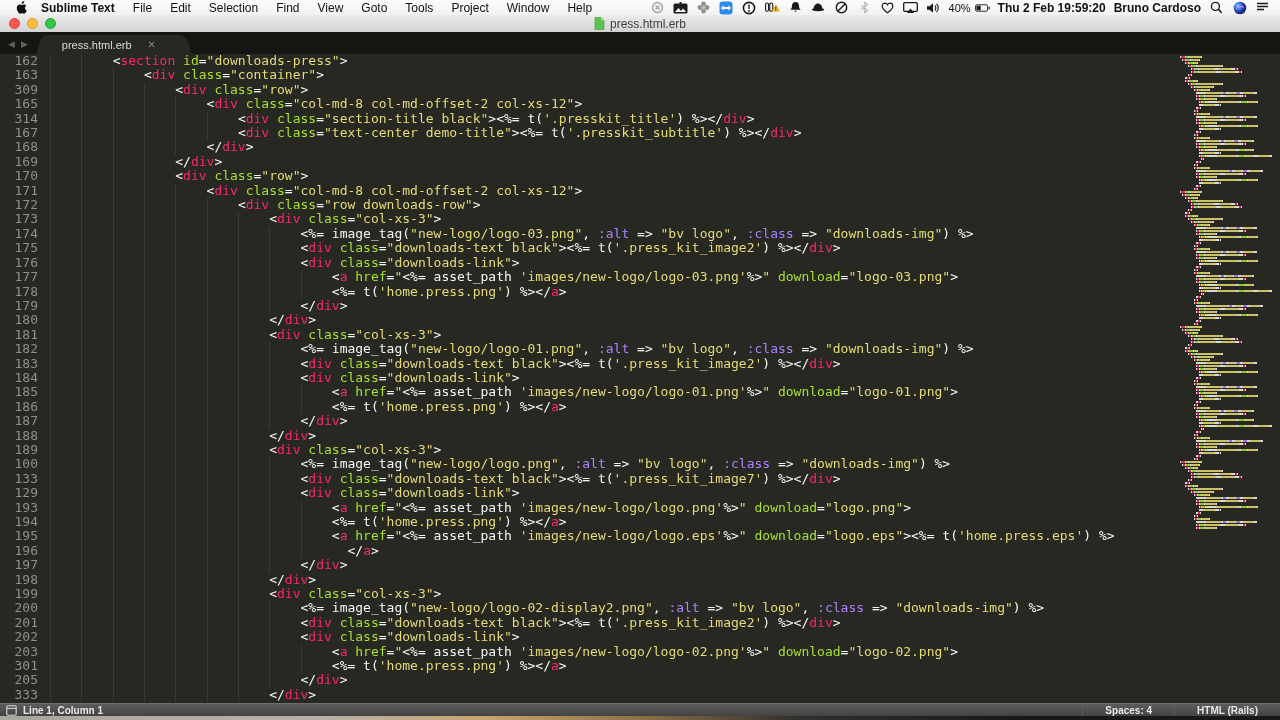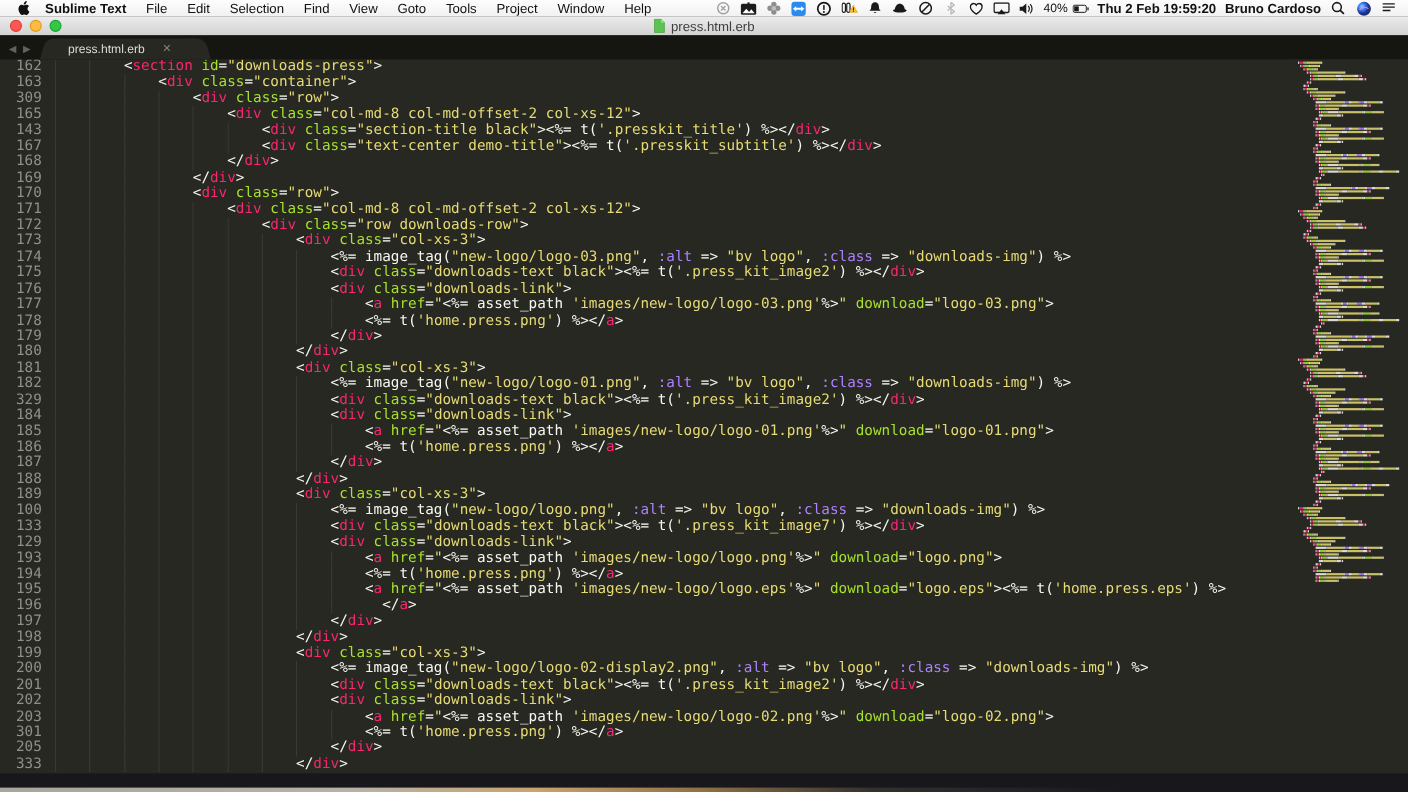--- a/index.html
+++ b/index.html
@@ -241,38 +241,38 @@
       <span class="tabclose">✕</span>
     </div>
   </div>
 
   <div class="editor">
     <div class="gutter">
         <div class="ln">162</div>
         <div class="ln">163</div>
         <div class="ln">309</div>
         <div class="ln">165</div>
-        <div class="ln">143</div>
+        <div class="ln">314</div>
         <div class="ln">167</div>
         <div class="ln">168</div>
         <div class="ln">169</div>
         <div class="ln">170</div>
         <div class="ln">171</div>
         <div class="ln">172</div>
         <div class="ln">173</div>
         <div class="ln">174</div>
         <div class="ln">175</div>
         <div class="ln">176</div>
         <div class="ln">177</div>
         <div class="ln">178</div>
         <div class="ln">179</div>
         <div class="ln">180</div>
         <div class="ln">181</div>
         <div class="ln">182</div>
-        <div class="ln">329</div>
+        <div class="ln">183</div>
         <div class="ln">184</div>
         <div class="ln">185</div>
         <div class="ln">186</div>
         <div class="ln">187</div>
         <div class="ln">188</div>
         <div class="ln">189</div>
         <div class="ln">100</div>
         <div class="ln">133</div>
         <div class="ln">129</div>
         <div class="ln">193</div>
@@ -1860,15 +1860,28 @@
           <span class="mms" style="width: 2.1px; background: rgb(249, 38, 114);"></span>
           <span class="mms" style="width: 1px; background: rgb(248, 248, 242);"></span>
           <span class="mms" style="width: 3.5px; background: rgb(166, 226, 46);"></span>
           <span class="mms" style="width: 1px; background: rgb(248, 248, 242);"></span>
           <span class="mms" style="width: 11.2px; background: rgb(230, 219, 116);"></span>
           <span class="mms" style="width: 1px; background: rgb(248, 248, 242);"></span>
         </div>
       </div>
   </div>
 
+  <div class="statusbar">
+    <div class="sb-left">
+      <svg width="11" height="11" viewBox="0 0 11 11">
+          <rect x="0.8" y="0.8" width="9.4" height="9.4" rx="1.2" fill="none" stroke="#d6d6d6" stroke-width="1.1"></rect>
+          <path d="M1 3.4h9" stroke="#d6d6d6" stroke-width="1"></path>
+        </svg>
+      <span style="font-weight:bold;">Line 1, Column 1</span>
+    </div>
+    <div class="sb-right">
+      <span class="sb-item">Spaces: 4</span>
+      <span class="sb-item">HTML (Rails)</span>
+    </div>
+  </div>
 
   <div class="desktop"></div>
 </div>
 
 </body></html>

